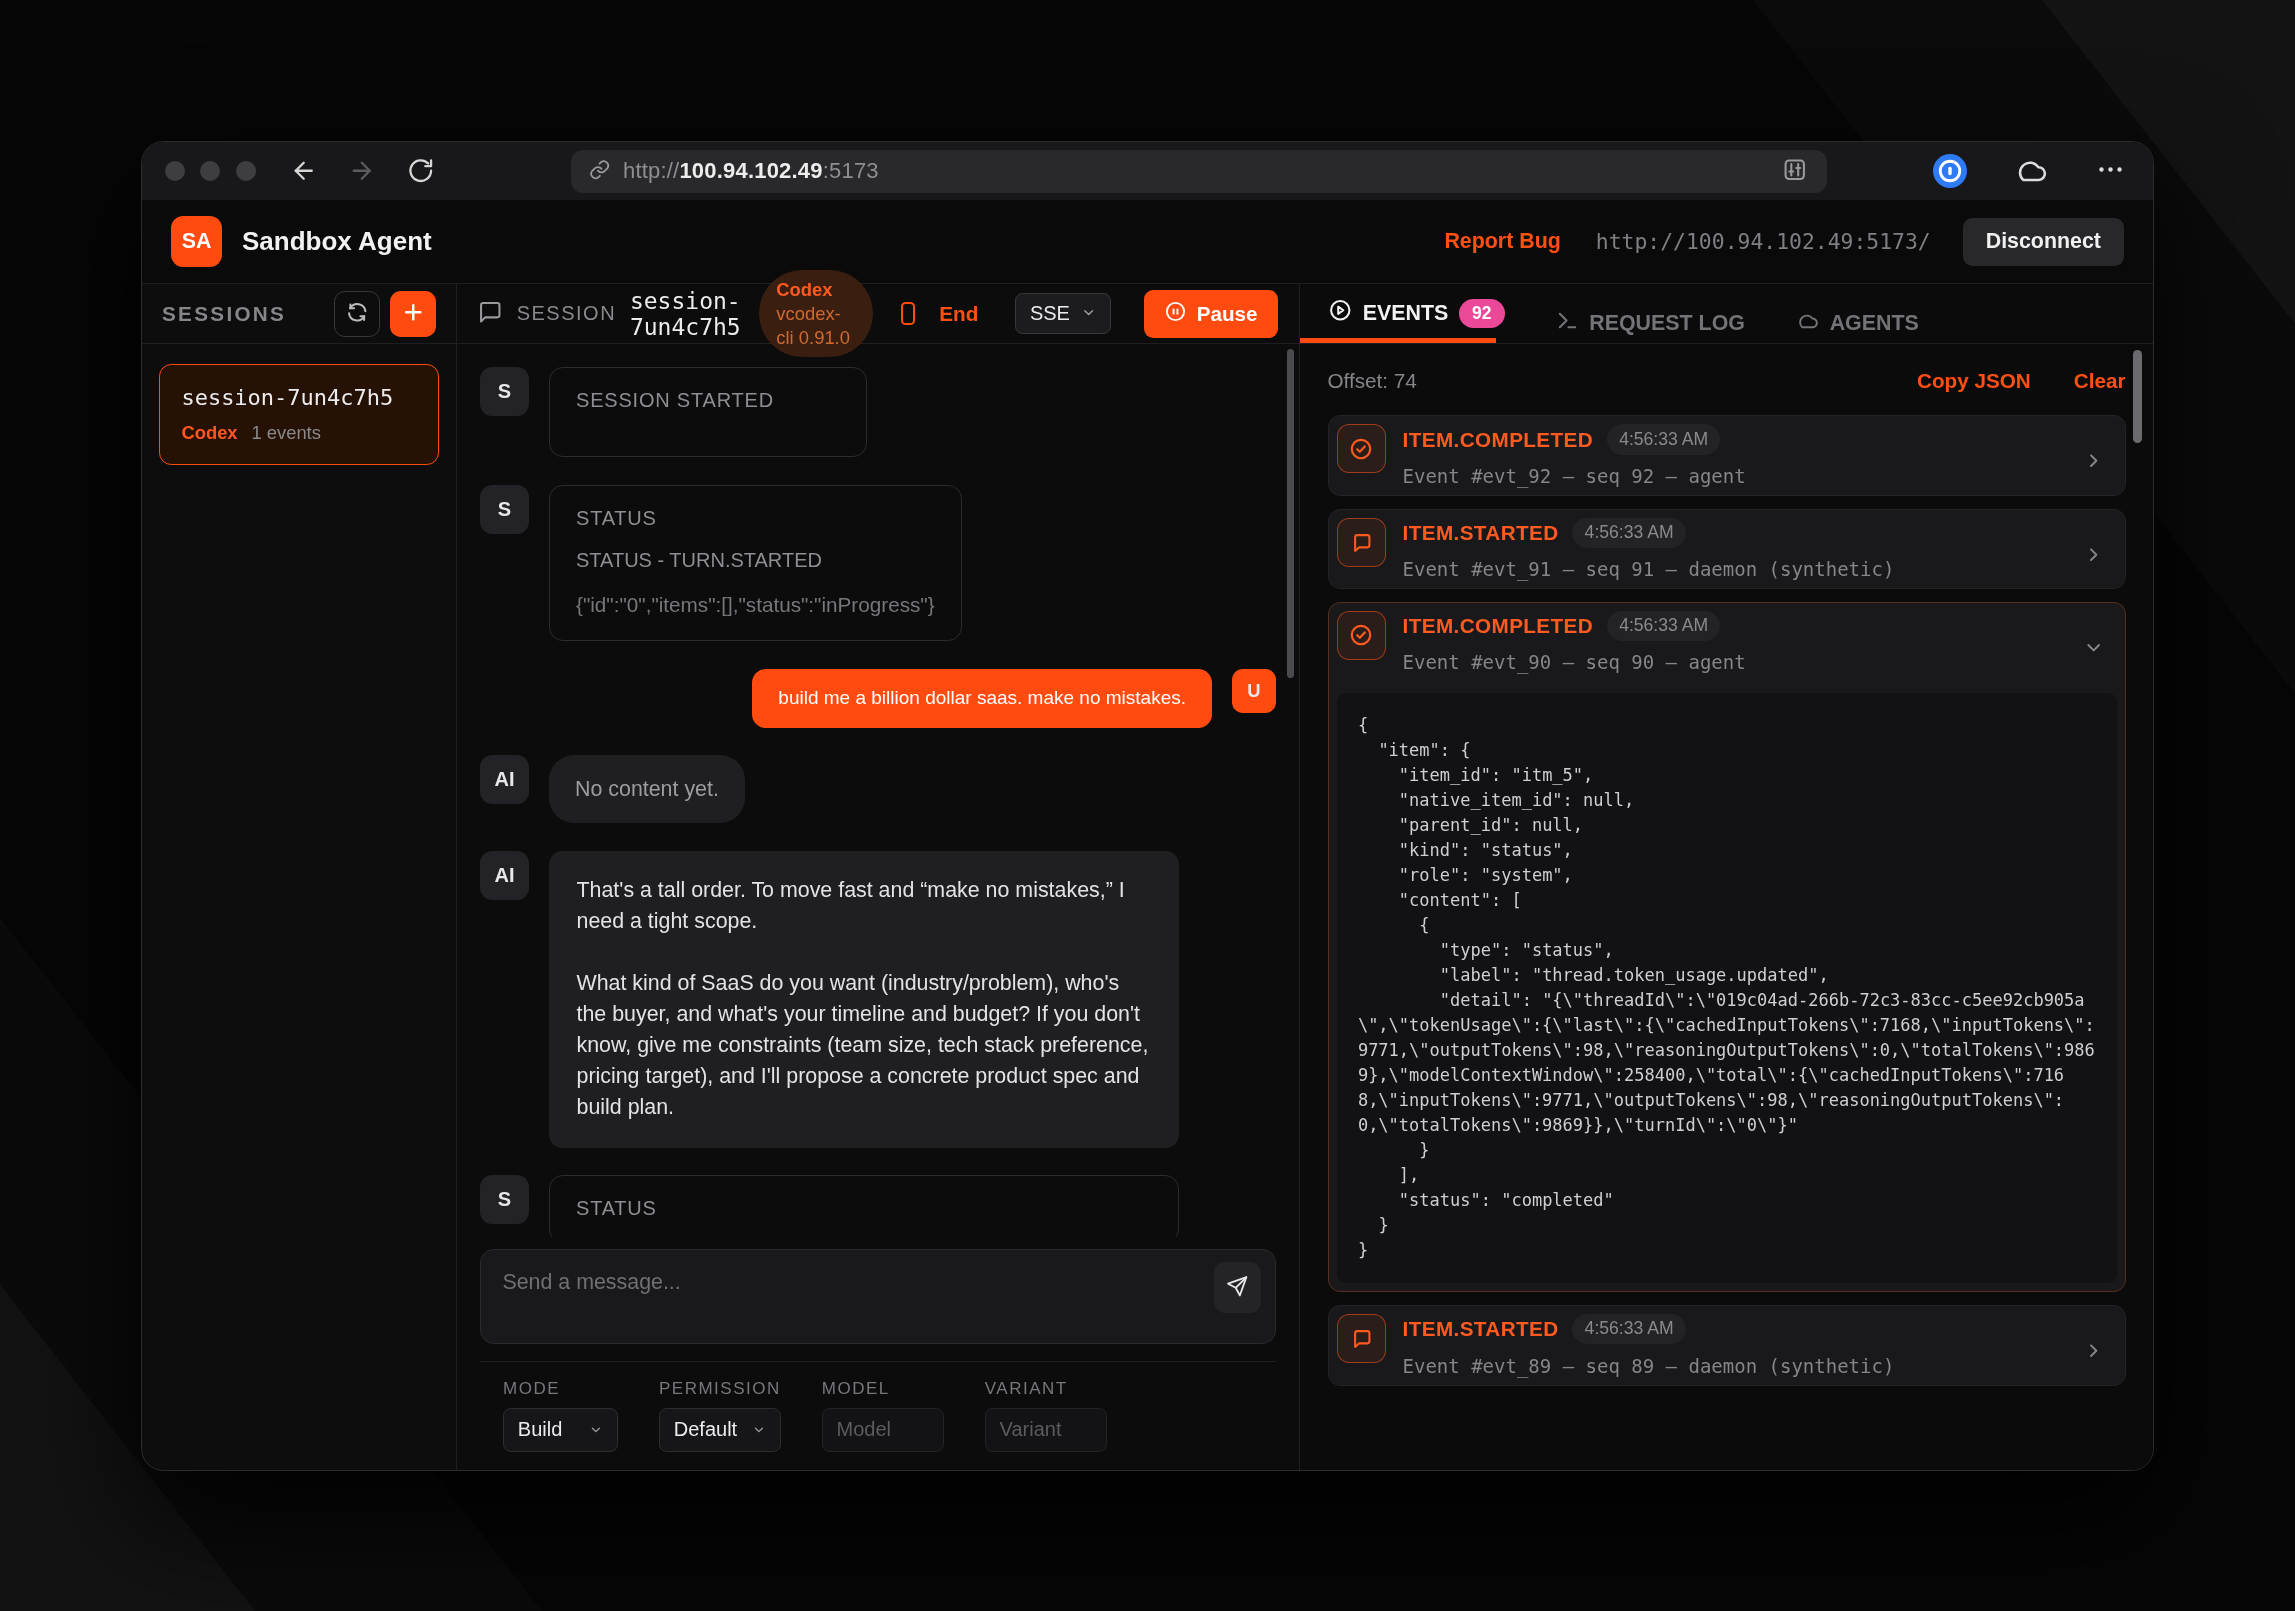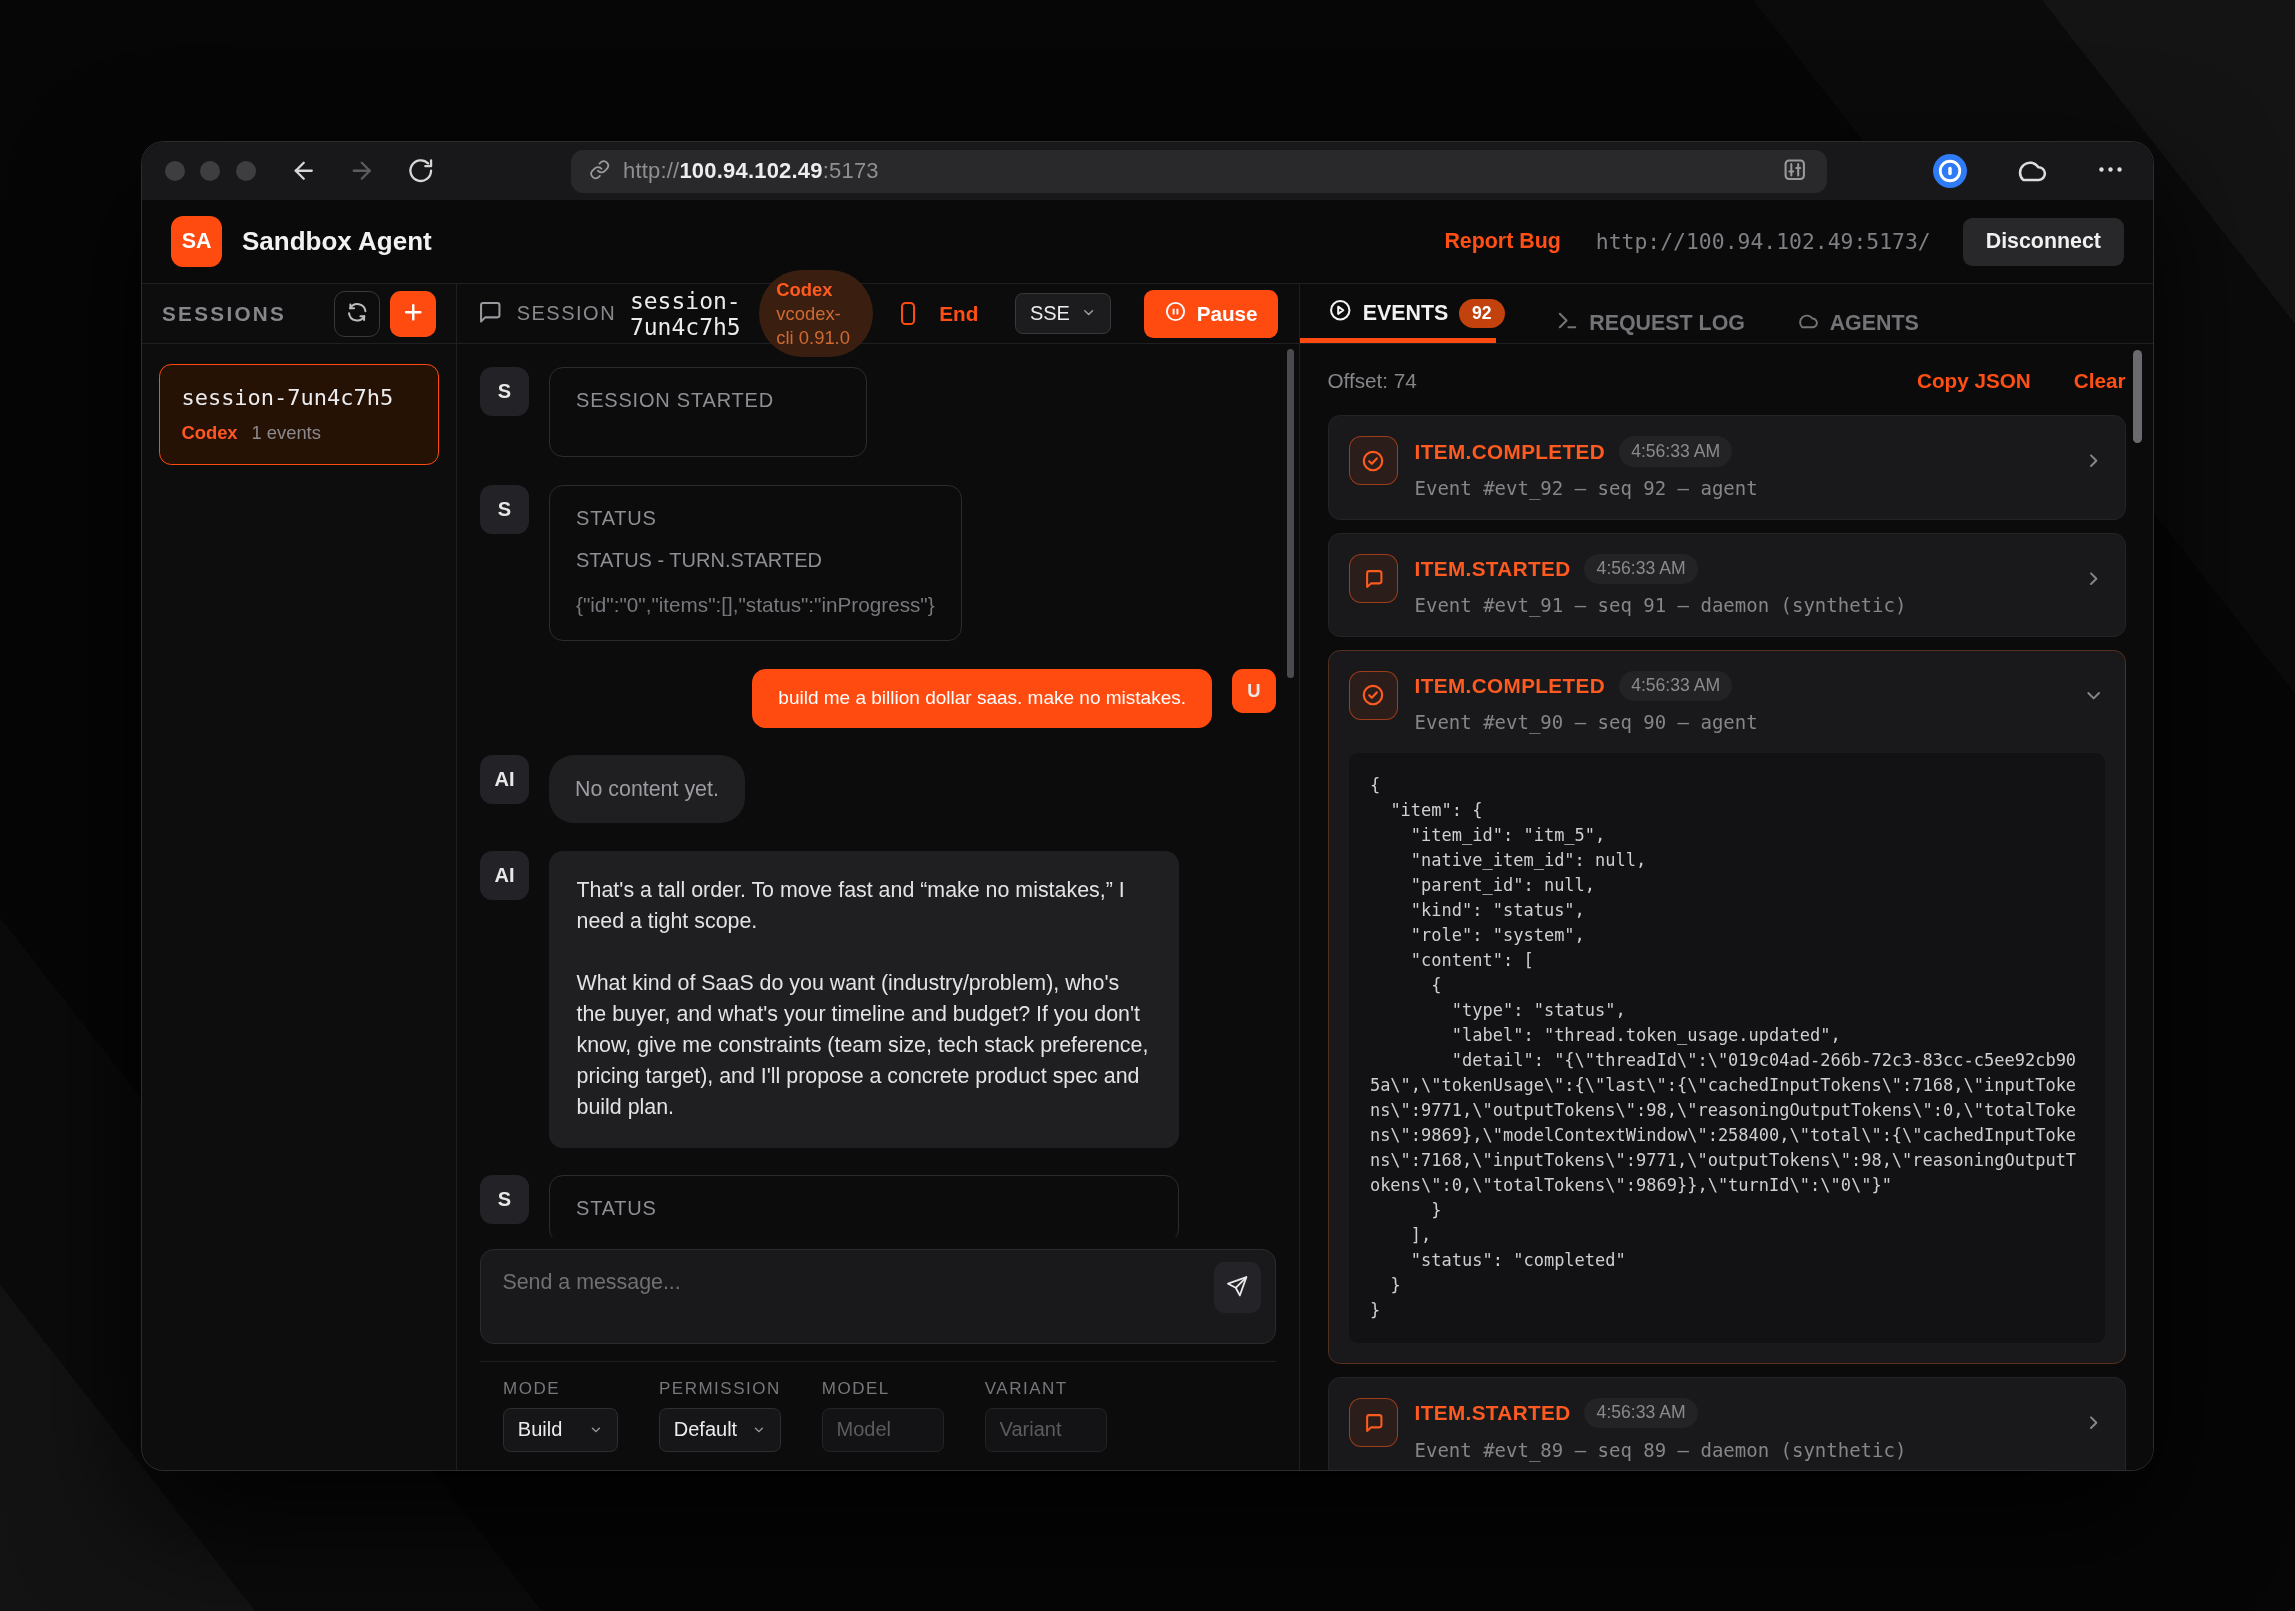--- a/index.html
+++ b/index.html
@@ -106,28 +106,28 @@
   .ctrl-input { background:#131315; border:1.5px solid #242427; border-radius:7.7px; padding:9.2px 13.8px;
     font-size:20px; color:#ececee; width:122px; font-family:"Liberation Sans",sans-serif; outline:none; }
   .ctrl-input::placeholder { color:#5c5c60; }
 
   
   .rightpanel { flex:1; display:flex; flex-direction:column; background:#0b0b0c; position:relative; }
   .tabs { height:60px; border-bottom:0.8px solid #1f1f21; display:flex; gap:51px; align-items:center; padding:0 27.5px; position:relative; }
   .tab { display:flex; align-items:center; gap:10.7px; font-size:21.4px; font-weight:bold;text-align:center; }
   .tab.active { color:#f2f2f3; }
   .tab.inactive { color:#747478;margin-top:20px; }
-  .tab-badge { background:#c2410c; border-radius:764px; padding:4px 13px; font-size:17.6px; font-weight:bold; color:#fff; }
+  .tab-badge { background:#ec4899; border-radius:764px; padding:4px 13px; font-size:17.6px; font-weight:bold; color:#fff; }
   .tab-underline { position:absolute; left:0; bottom:0; width:196px; height:5.4px; background:#ff4a10; }
   .offset-row { padding:24.5px 27.5px 7.7px; display:flex; align-items:baseline; }
   .offset-text { font-size:20.7px; color:#85858a; flex:1; }
   .link-orange { font-size:20.7px; font-weight:bold; color:#ff4f15; }
   .ml56 { margin-left:43px; }
   .eventlist { flex:1; overflow:hidden; margin:15.3px 27.5px 0; display:flex; flex-direction:column; gap:12.2px; }
-  .ev-card { background:#19191b; border:1.5px solid #242427; border-radius:12.2px; padding:20px; position:relative; }
+  .ev-card { background:#19191b; border:1.5px solid #242427; border-radius:12.2px; padding:8px; position:relative; }
   .ev-card.expanded { border-color:#55301c; }
   .ev-head { display:flex; gap:17px; align-items:flex-start; }
   .ev-icon { width:49px; height:49px; border-radius:12.2px; border:1.5px solid rgba(255,86,26,.55);
     background:rgba(255,86,26,.08); display:grid; place-items:center; flex:0 0 auto; }
   .ev-titlerow { display:flex; align-items:center; gap:13.8px; }
   .ev-type { font-size:20.7px; font-weight:bold; color:#ff5a1f; letter-spacing:0.4px; }
   .ev-time { background:#232326; border-radius:764px; padding:4.6px 12.2px; font-size:17.6px; color:#8a8a8e; }
   .ev-summary { font-size:19px; color:#85858a; margin-top:10.7px; }
   .ev-chev { position:absolute; right:20px; top:34px; }
   .ev-json { margin-top:20px; background:#121214; border-radius:9.2px; padding:20px 21.4px;

